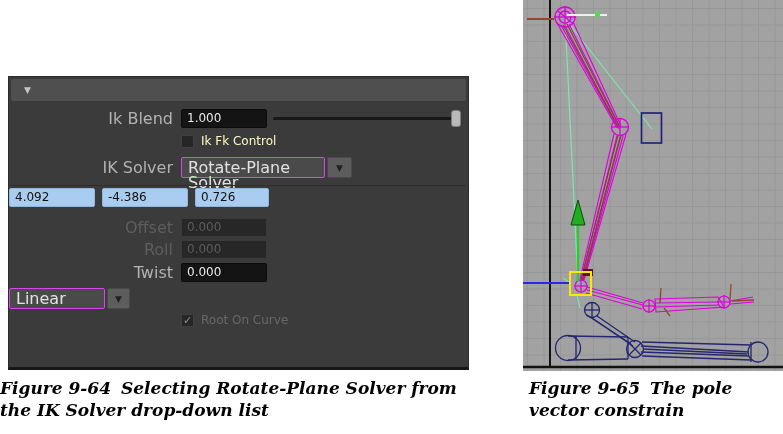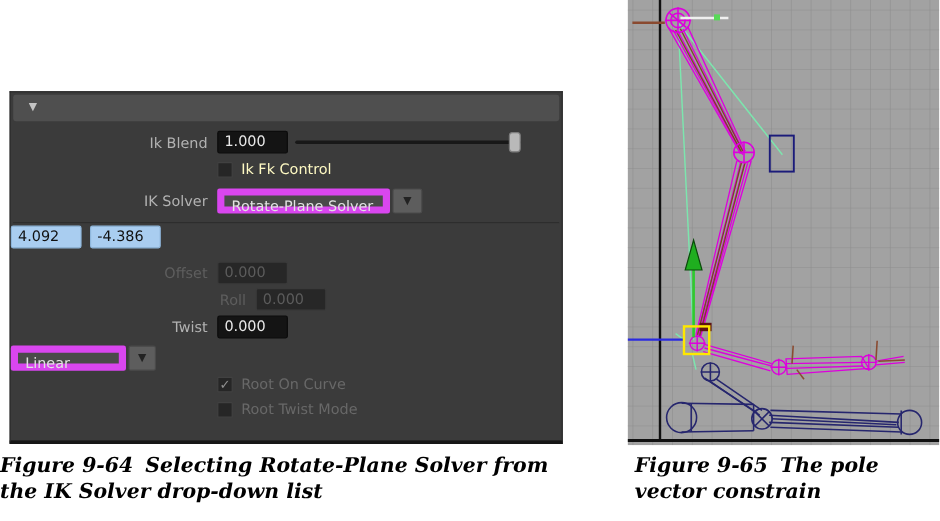--- a/index.html
+++ b/index.html
@@ -13,47 +13,47 @@
     background:#3b3b3b; border:1px solid #2c2c2c; border-bottom:3px solid #161616;
   }
   .panel-header {
     position:absolute; left:2px; top:2px; right:2px; height:22px;
     background:#4f4f4f; border-radius:2px; display:flex; align-items:center;
     color:#dcdcdc; font-size:12px; font-weight:bold; cursor:default;
   }
   .panel-header .tri { font-size:9px; color:#c4c4c4; margin:0 14px 0 13px; font-weight:normal; }
   .row { position:absolute; left:0; display:flex; align-items:center; }
   .lbl {
-    width:172px; text-align:right; padding-right:8px; font-size:12px; color:#b2b2b2;
+    width:172px; text-align:right; padding-right:8px; font-size:16px; color:#b2b2b2;
     white-space:nowrap;
   }
   .lbl.dim { color:#5e5e5e; }
   .nfield {
-    width:59px; height:19px; background:#141414; color:#e9e9e9; font-size:12px;
+    width:86px; height:19px; background:#141414; color:#e9e9e9; font-size:12px;
     border:1px solid #0c0c0c; border-radius:2px; padding:1px 5px; line-height:15px;
   }
   .nfield.disabled { background:#272727; color:#5c5c5c; border:1px solid #3a3a3a; }
   .nfield.pole { background:#a9cdf0; color:#111; border:1px solid #8fb7dc; margin-right:7px; }
   .slider-track {
     position:relative; margin-left:6px; width:188px; height:3px; background:#181818; border-radius:2px;
   }
   .slider-handle {
     position:absolute; right:0; top:-7px; width:10px; height:17px;
     background:#b9b9b9; border:1px solid #7d7d7d; border-radius:3px;
   }
   .checkbox {
     width:13px; height:13px; background:#262626; border:1px solid #414141; border-radius:1px;
     display:flex; align-items:center; justify-content:center;
     color:#8f8f8f; font-size:11px; line-height:11px; font-weight:bold;
   }
   .cb-label { font-size:12px; color:#fef9c3; margin-left:7px; }
   .cb-label.dim { color:#686868; }
   .dropdown {
-    height:21px; background:#4a4a4a; color:#e2e2e2; font-size:12px;
-    border:6px solid #d946ef; border-radius:2px; padding:2px 6px; line-height:15px;
+    height:21px; background:#4a4a4a; color:#e2e2e2; font-size:16px;
+    border:1px solid #d946ef; border-radius:2px; padding:2px 6px; line-height:15px;
   }
   .dd-arrow {
     width:25px; height:21px; margin-left:2px; background:#5d5d5d; border:1px solid #4a4a4a;
     border-radius:2px; display:flex; align-items:center; justify-content:center;
     color:#222; font-size:9px;
   }
   .separator { position:absolute; left:2px; right:2px; height:1px; background:#2d2d2d; }
 
   
   .caption {
@@ -94,28 +94,29 @@
       <div class="lbl">IK Solver</div>
       <div class="dropdown" style="width:144px;">Rotate-Plane Solver</div>
       <div class="dd-arrow">▼</div>
     </div>
 
     <div class="separator" style="top:108px;"></div>
 
     <div class="row" style="top:111px;">
       <div class="nfield pole">4.092</div>
       <div class="nfield pole">-4.386</div>
+      <div class="nfield pole" style="width:74px;">0.726</div>
     </div>
 
     <div class="row" style="top:141px;">
       <div class="lbl dim">Offset</div>
       <div class="nfield disabled">0.000</div>
     </div>
 
-    <div class="row" style="top:163px;padding-left:32px;">
+    <div class="row" style="top:163px;">
       <div class="lbl dim">Roll</div>
       <div class="nfield disabled">0.000</div>
     </div>
 
     <div class="row" style="top:186px;">
       <div class="lbl">Twist</div>
       <div class="nfield">0.000</div>
     </div>
 
     <div class="row" style="top:211px;">
@@ -124,25 +125,20 @@
     </div>
 
     <div class="row" style="top:236px;">
       <div class="lbl"></div>
       <div class="checkbox">
         <span>✓</span>
       </div>
       <div class="cb-label dim">Root On Curve</div>
     </div>
 
-    <div class="row" style="top:257px;">
-      <div class="lbl"></div>
-      <div class="checkbox"></div>
-      <div class="cb-label dim">Root Twist Mode</div>
-    </div>
   </div>
 
   <svg class="viewport" viewBox="0 0 260 371">
     <defs>
       <pattern id="grid" width="16.5" height="16.5" patternUnits="userSpaceOnUse" patternTransform="translate(4,8)">
         <path d="M 16.5 0 L 0 0 0 16.5" fill="none" stroke="#8e8e8e" stroke-width="1"></path>
       </pattern>
     </defs>
 
     <g>

